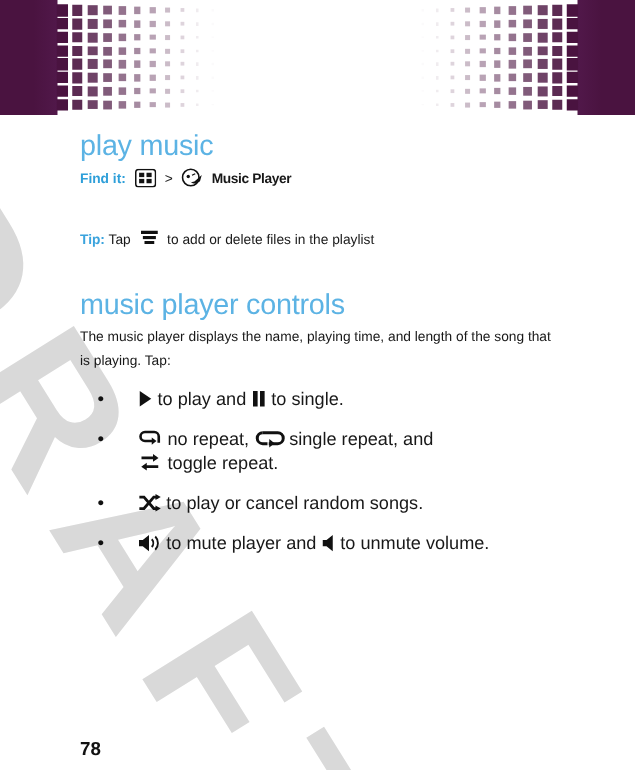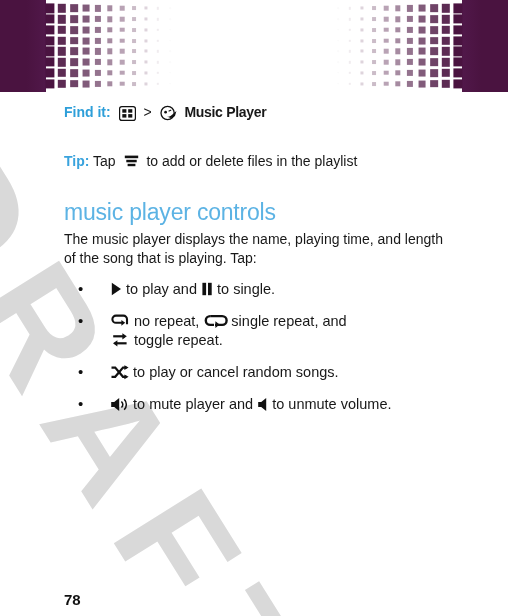--- a/index.html
+++ b/index.html
@@ -124,21 +124,21 @@
     color: #5cb3e4;
     line-height: 1.18;
     letter-spacing: -0.2px;
   }
   h2.section-head.second {
     margin-top: 28px;
   }
 
   p.para {
     margin: 0;
-    font-size: 14px;
+    font-size: 11px;
     line-height: 19px;
     color: #181818;
   }
   .gap-sm { height: 13px; }
   .gap-md { height: 17px; }
 
   .lead-label {
     color: #2e9fd9;
     font-weight: bold;
   }
@@ -729,20 +729,21 @@
     </div>
 </div>
 
 <div id="draft-watermark">
   <span>DRAFT</span>
 </div>
 
 <div id="content">
   <div class="body-wrap">
 
+    <h2 class="section-head">play music</h2>
 
     <p class="para">
       <span class="lead-label">Find it:</span>
       <span class="ic" style="vertical-align:-4px;margin:0 4px;">
         <svg width="17" height="15" viewBox="0 0 17 15">
           <rect x="0.6" y="0.6" width="15.8" height="13.8" rx="2.2" ry="2.2" fill="#ffffff" stroke="#111" stroke-width="1.2"></rect>
           <rect x="3.3" y="3.2" width="4.1" height="3.5" fill="#111"></rect>
           <rect x="9.2" y="3.2" width="4.1" height="3.5" fill="#111"></rect>
           <rect x="3.3" y="8.1" width="4.1" height="3.5" fill="#111"></rect>
           <rect x="9.2" y="8.1" width="4.1" height="3.5" fill="#111"></rect>

